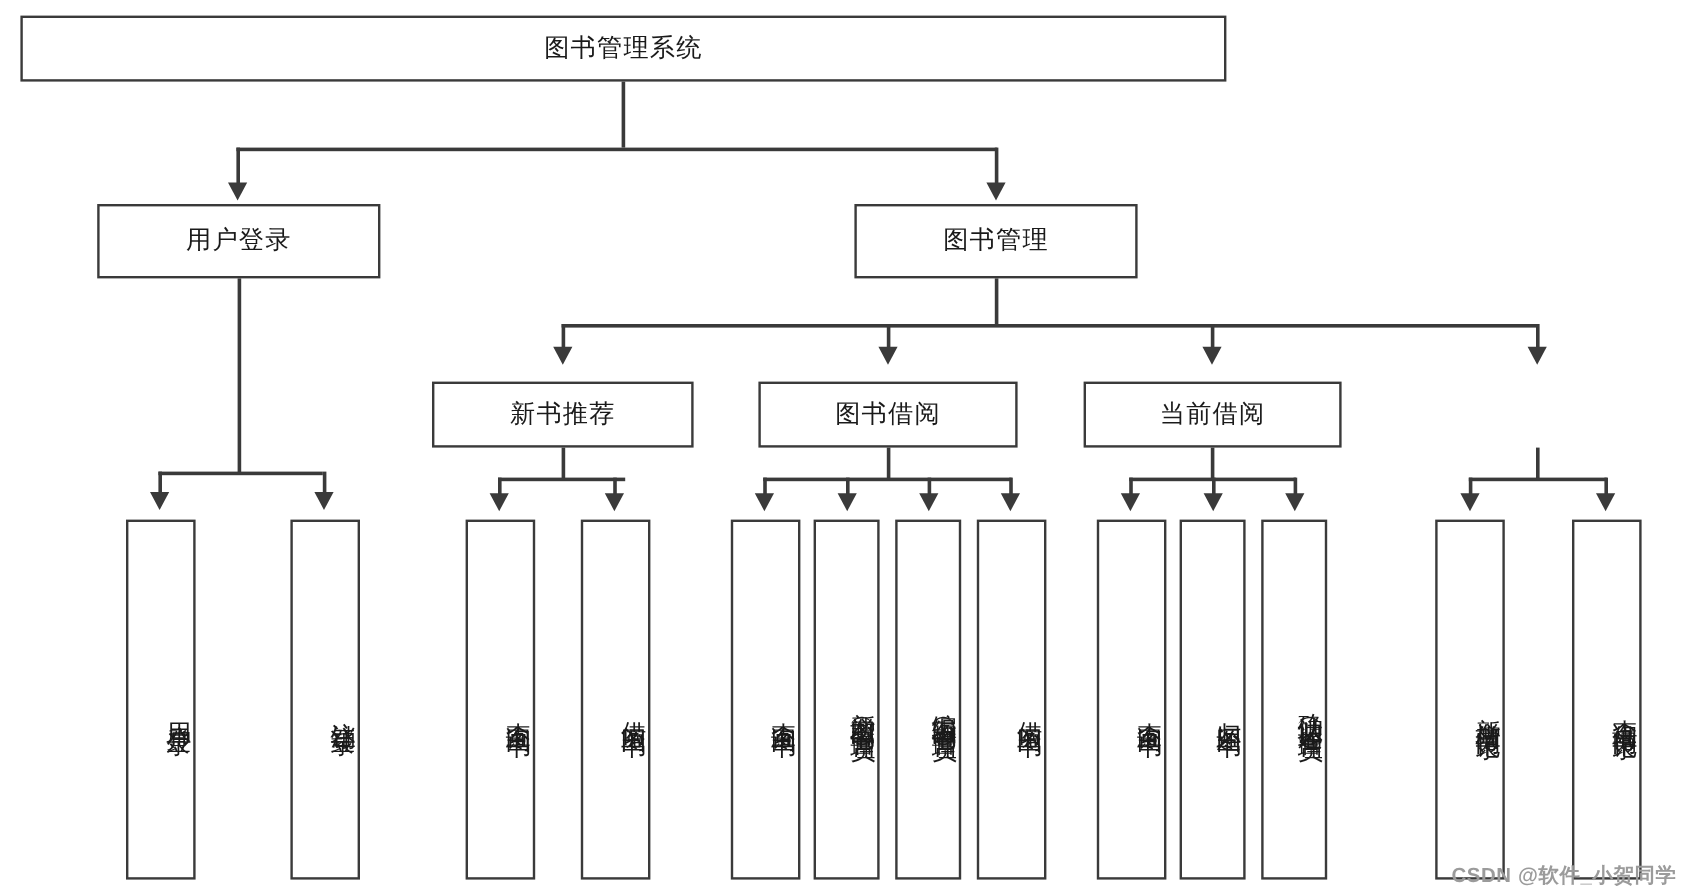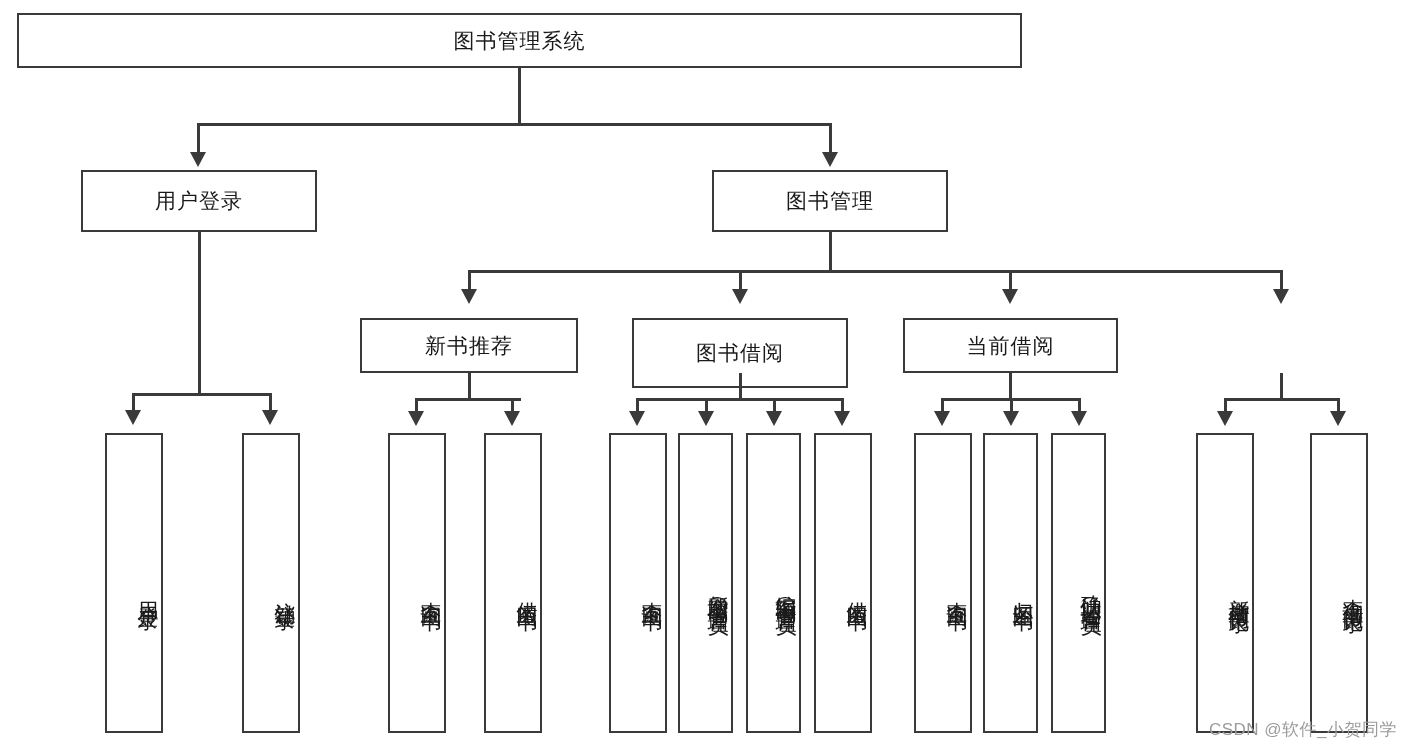--- a/index.html
+++ b/index.html
@@ -58,20 +58,21 @@
 
   #watermark{
     position:absolute;
     right:8px;
     bottom:6px;
     font-size:17px;
     color:#9b9b9b;
     letter-spacing:0.5px;
     white-space:nowrap;
     pointer-events:none;
+    font-weight:bold;
   }
 </style>
 </head>
 <body>
 
 <div id="canvas">
 
   <div class="node horiz" style="left:17px;top:13px;width:1005px;height:55px;">
     <span>图书管理系统</span>
   </div>
@@ -112,21 +113,21 @@
 
   <div class="vline" style="left:1009px;top:270px;height:20px;"></div>
   <div class="arrow" style="left:1002px;top:289px;"></div>
 
   <div class="vline" style="left:1280px;top:270px;height:20px;"></div>
   <div class="arrow" style="left:1273px;top:289px;"></div>
 
   <div class="node horiz" style="left:360px;top:318px;width:218px;height:55px;">
     <span>新书推荐</span>
   </div>
-  <div class="node horiz" style="left:632px;top:318px;width:216px;height:70px;">
+  <div class="node horiz" style="left:632px;top:318px;width:216px;height:55px;">
     <span>图书借阅</span>
   </div>
   <div class="node horiz" style="left:903px;top:318px;width:215px;height:55px;justify-content:center;">
     <span>当前借阅</span>
   </div>
 
   <div class="vline" style="left:468px;top:373px;height:27px;"></div>
   <div class="hline" style="left:415px;top:398px;width:106px;"></div>
   <div class="vline" style="left:415px;top:398px;height:14px;"></div>
   <div class="arrow" style="left:408px;top:411px;"></div>

